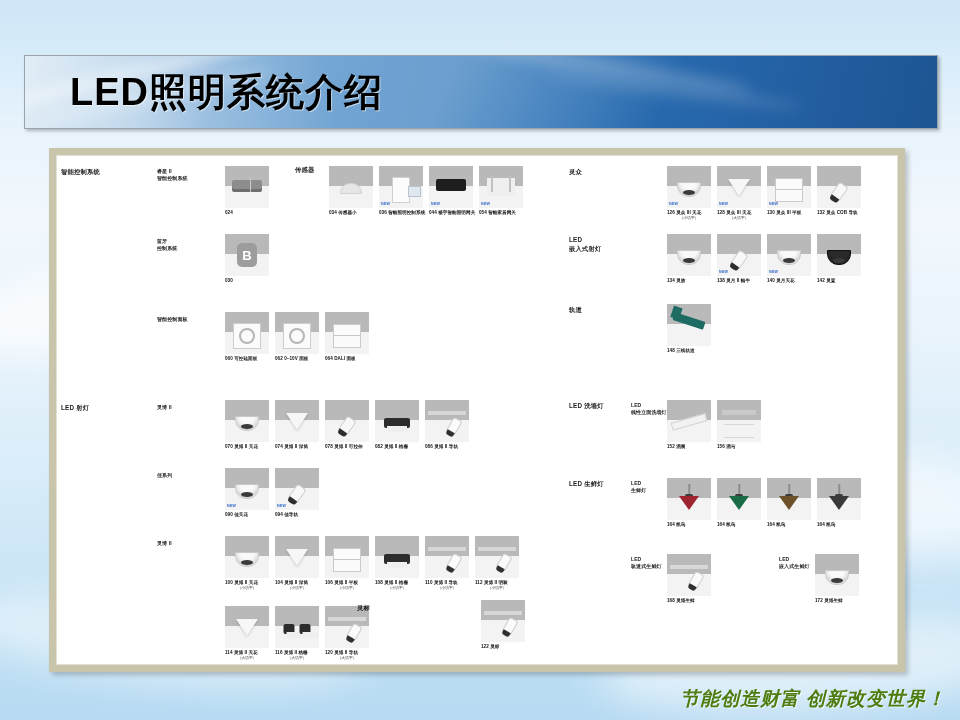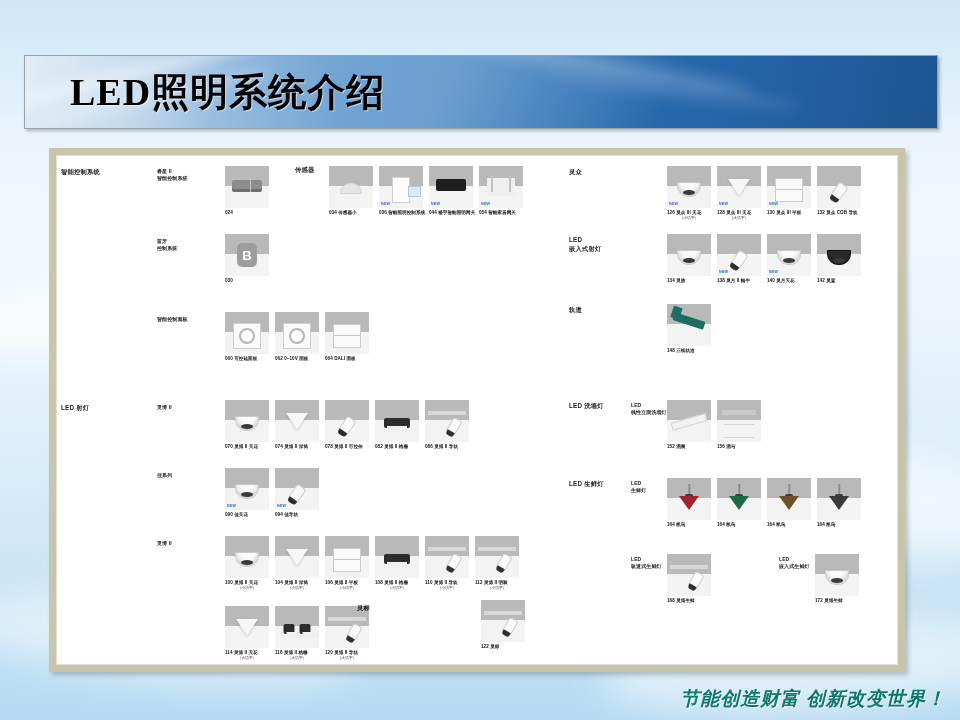--- a/index.html
+++ b/index.html
@@ -30,21 +30,21 @@
       linear-gradient(100deg,#6fa8d6 0%, #4a8cc8 18%, #2f79bd 40%, #2a6fb4 60%, #2462a6 80%, #1d5592 100%);
     overflow:hidden;
   }
   .title-banner .streak{position:absolute;background:rgba(255,255,255,.45);filter:blur(7px);border-radius:50%;}
   .s1{left:-30px;top:6px;width:300px;height:16px;transform:rotate(-14deg);}
   .s2{left:10px;top:34px;width:240px;height:11px;transform:rotate(-12deg);opacity:.8;}
   .s3{left:430px;top:4px;width:300px;height:14px;transform:rotate(9deg);opacity:.55;}
   .s4{left:520px;top:30px;width:260px;height:10px;transform:rotate(7deg);opacity:.4;}
   .title-text{
     position:absolute;left:45px;top:50%;transform:translateY(-50%);
-    font-family:Liberation Serif, serif;
+    font-family:Liberation Sans, sans-serif;
     font-weight:bold;font-size:38px;color:#000;letter-spacing:1px;
     text-shadow:1px 1px 0 rgba(255,255,255,.55);
     white-space:nowrap;
   }
 
   
   .catalog-frame{
     position:absolute;left:49px;top:148px;width:856px;height:524px;
     background:#c9c5ab;
     box-shadow:3px 3px 5px rgba(0,0,0,.22);
@@ -118,21 +118,21 @@
   .g-rail:after{content:"";position:absolute;left:-3px;top:-6px;width:9px;height:12px;background:#1d6b62;}
   .g-pend{top:14%;width:1.5px;height:13px;background:#8d8d8d;}
   .g-pendshade{position:absolute;left:50%;top:44%;transform:translateX(-50%);width:0;height:0;border-left:10px solid transparent;border-right:10px solid transparent;border-top:14px solid #9e2430;}
   .g-pendcap{position:absolute;left:50%;top:38%;transform:translateX(-50%);width:8px;height:5px;background:#3c3c3c;border-radius:2px;}
 
   
   .footer-slogan{
     position:absolute;right:14px;bottom:8px;
     font-family:"Liberation Serif","DejaVu Serif",serif;
     font-size:19px;font-weight:bold;font-style:italic;
-    color:#0f766e;letter-spacing:1px;white-space:nowrap;
+    color:#4d7c0f;letter-spacing:1px;white-space:nowrap;
     text-shadow:1px 1px 0 rgba(255,255,255,.6);
   }
 </style>
 </head>
 <body>
 
 <div class="bg-cloud c1"></div>
 <div class="bg-cloud c2"></div>
 <div class="bg-cloud c3"></div>
 <div class="bg-cloud c4"></div>

